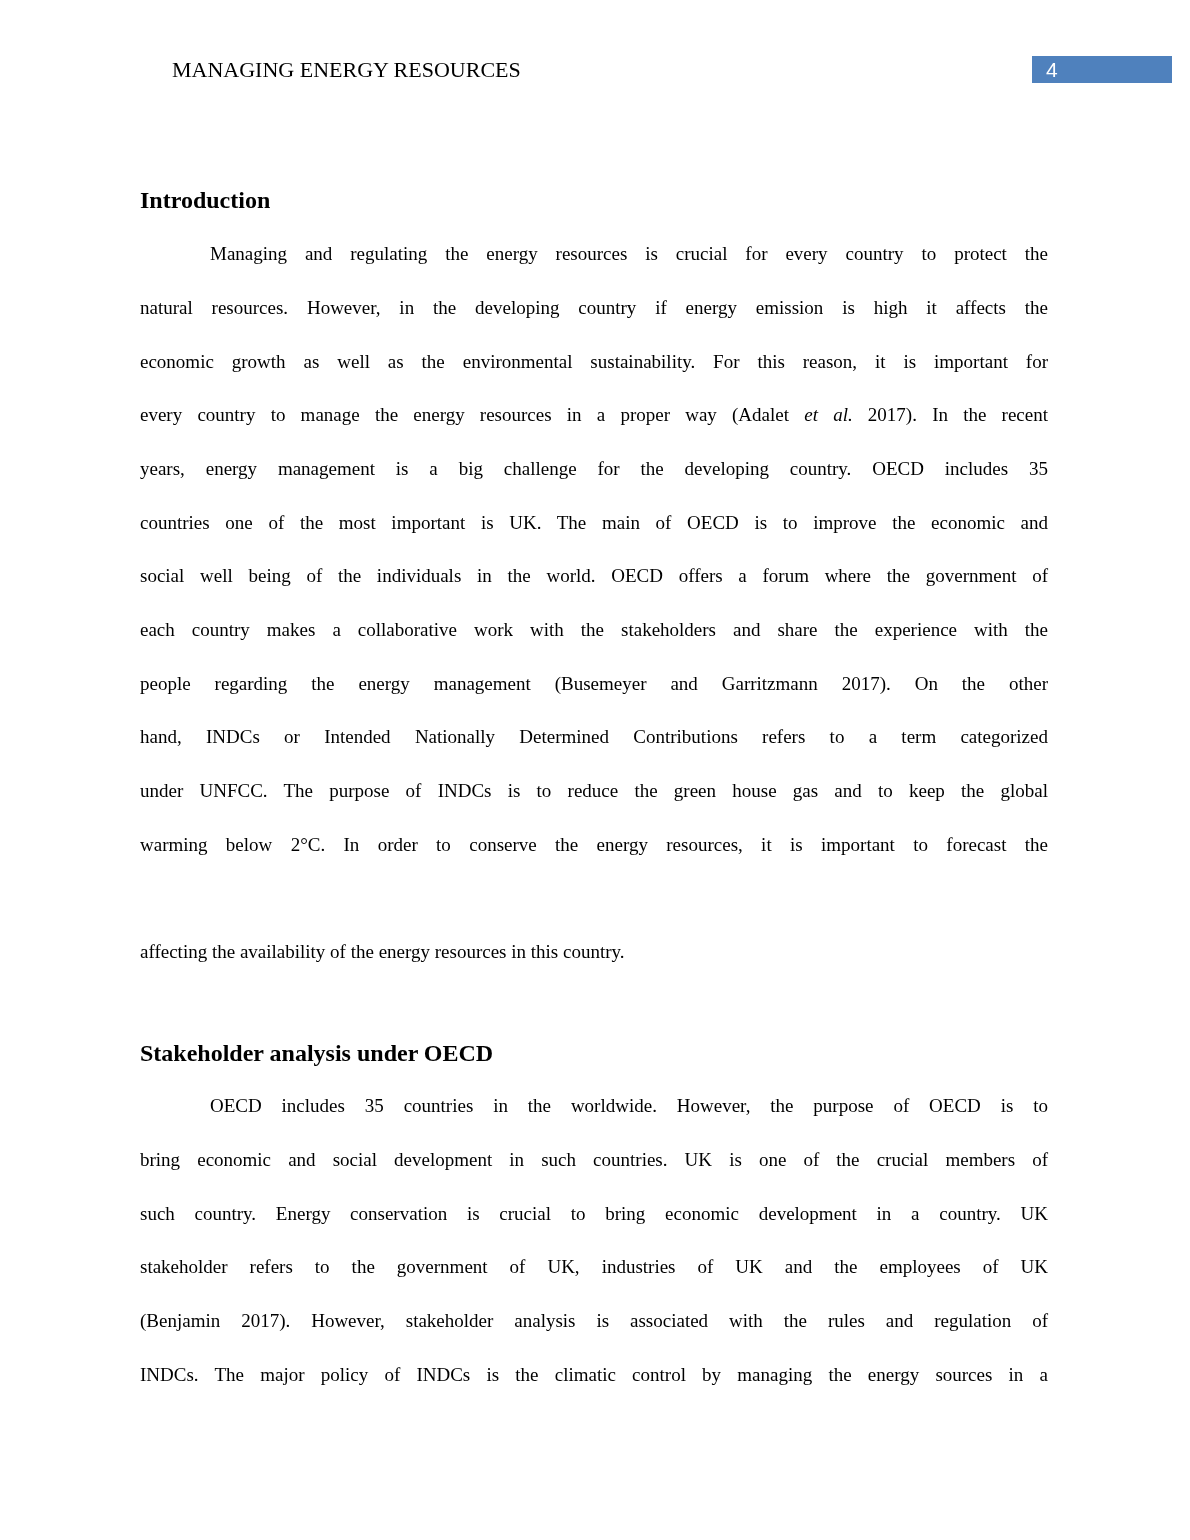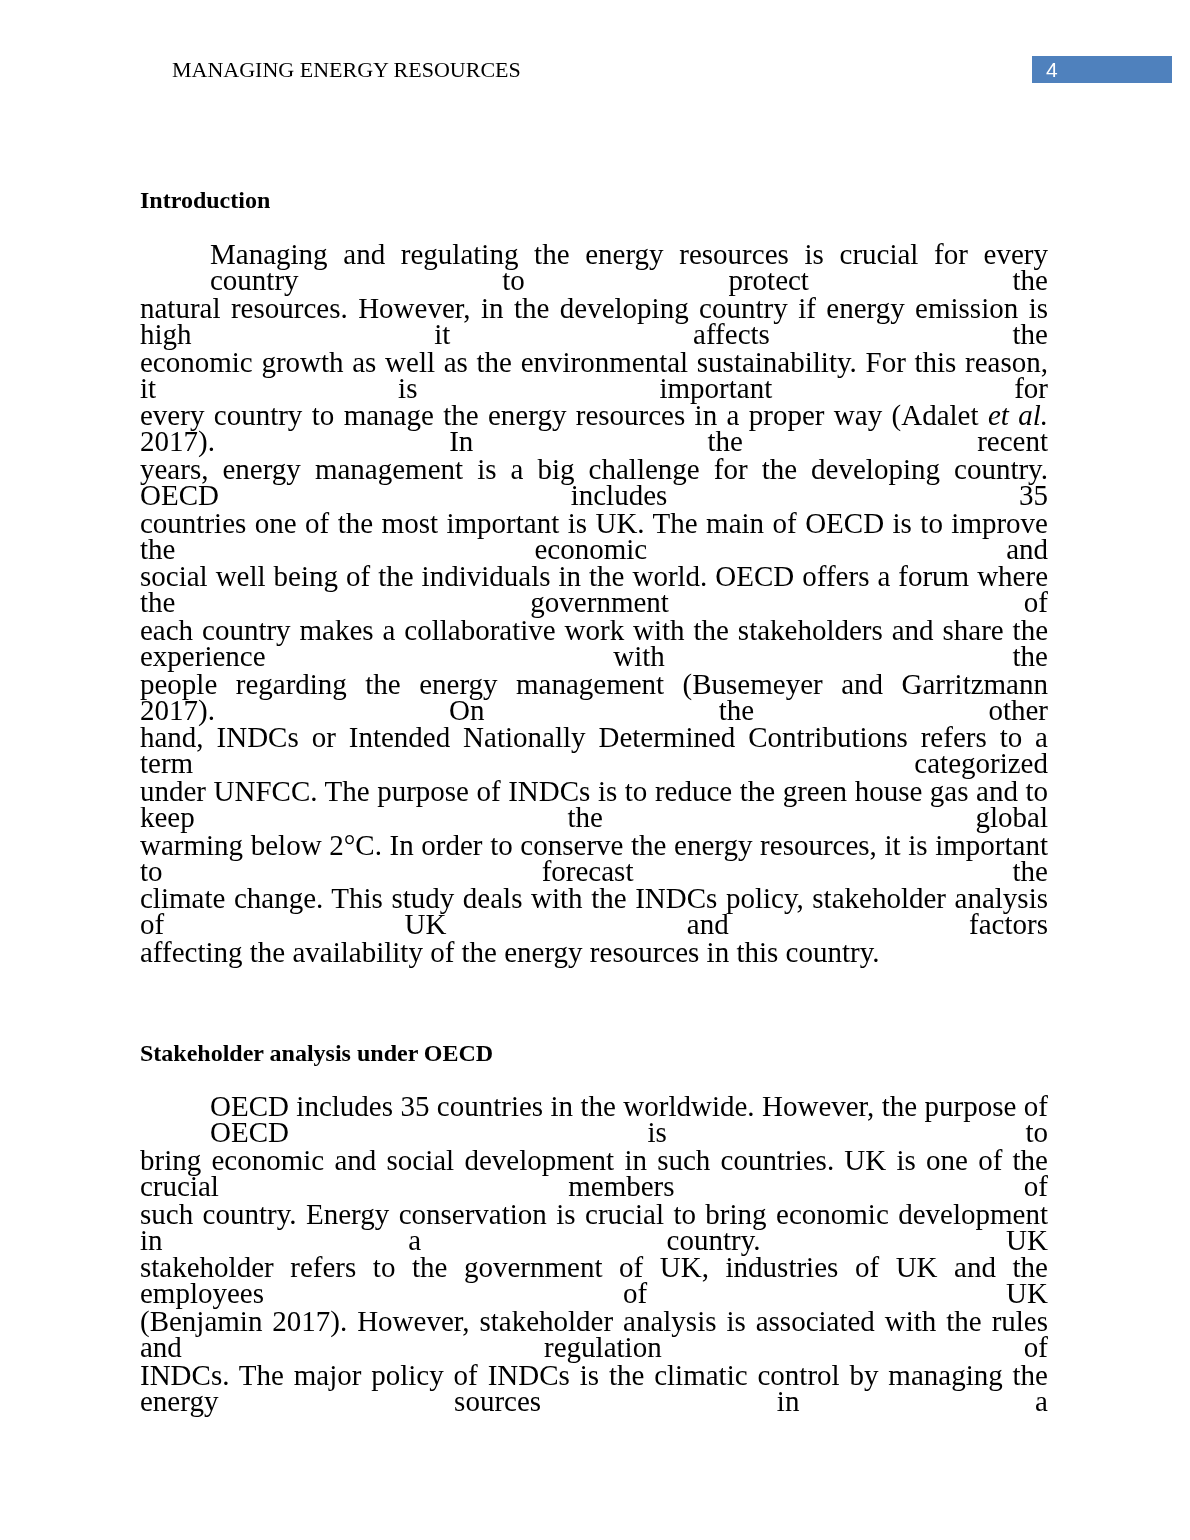--- a/index.html
+++ b/index.html
@@ -5,21 +5,21 @@
   html, body { margin: 0; padding: 0; background: #ffffff; }
   body { width: 1190px; height: 1540px; position: relative; overflow: hidden;
          font-family: "Liberation Serif", "DejaVu Serif", serif; color: #000; }
   .page { position: absolute; left: 0; top: 0; width: 1190px; height: 1540px; background: #fff; }
 
   .running-head { position: absolute; left: 172px; top: 57px; font-size: 22px; letter-spacing: 0; white-space: nowrap; text-align: center; }
   .page-num-box { position: absolute; left: 1032px; top: 56px; width: 140px; height: 27px; background: #4f81bd; }
   .page-num { position: absolute; left: 14px; top: 1px; font-size: 21px; color: #ffffff; line-height: 26px;
               font-family: "Liberation Sans", "DejaVu Sans", sans-serif; }
   .heading { position: absolute; left: 140px; font-size: 24px; font-weight: bold; white-space: nowrap; line-height: 26px; }
-  .line { position: absolute; left: 140px; width: 908px; font-size: 29px; line-height: 26px;
+  .line { position: absolute; left: 140px; width: 908px; font-size: 19px; line-height: 26px;
           text-align: justify; text-align-last: justify; white-space: nowrap; }
   .line.first { left: 210px; width: 838px; }
   .line.last { text-align: left; text-align-last: left; }
   .line span.it { font-style: italic; }
 </style>
 </head>
 <body>
 
 <div class="page">
 
@@ -35,21 +35,20 @@
   <div class="line" style="top: 349px; white-space: normal; height: 26px; overflow: visible;">economic growth as well as the environmental sustainability. For this reason, it is important for</div>
   <div class="line" style="top: 402px; white-space: normal; height: 26px; overflow: visible;"><span>every country to manage the energy resources in a proper way (Adalet </span><span class="it">et al.</span><span> 2017). In the recent</span></div>
   <div class="line" style="top: 456px; white-space: normal; height: 26px; overflow: visible;">years, energy management is a big challenge for the developing country. OECD includes 35</div>
   <div class="line" style="top: 510px; white-space: normal; height: 26px; overflow: visible;">countries one of the most important is UK. The main of OECD is to improve the economic and</div>
   <div class="line" style="top: 563px; white-space: normal; height: 26px; overflow: visible;">social well being of the individuals in the world. OECD offers a forum where the government of</div>
   <div class="line" style="top: 617px; white-space: normal; height: 26px; overflow: visible;">each country makes a collaborative work with the stakeholders and share the experience with the</div>
   <div class="line" style="top: 671px; white-space: normal; height: 26px; overflow: visible;">people regarding the energy management (Busemeyer and Garritzmann 2017). On the other</div>
   <div class="line" style="top: 778px; white-space: normal; height: 26px; overflow: visible;">under UNFCC. The purpose of INDCs is to reduce the green house gas and to keep the global</div>
   <div class="line" style="top: 724px; white-space: normal; height: 26px; overflow: visible;">hand, INDCs or Intended Nationally Determined Contributions refers to a term categorized</div>
   <div class="line" style="top: 832px; white-space: normal; height: 26px; overflow: visible;">warming below 2°C. In order to conserve the energy resources, it is important to forecast the</div>
-  <div class="line" style="top: 885px; white-space: normal; height: 26px; overflow: visible;">climate change. This study deals with the INDCs policy, stakeholder analysis of UK and factors</div>
   <div class="line last" style="top: 939px; white-space: normal; height: 26px; overflow: visible;">affecting the availability of the energy resources in this country.</div>
 
   <div class="heading" style="top:1040px">Stakeholder analysis under OECD</div>
 
   <div class="line first" style="top: 1093px; white-space: normal; height: 26px; overflow: visible;">OECD includes 35 countries in the worldwide. However, the purpose of OECD is to</div>
   <div class="line" style="top: 1147px; white-space: normal; height: 26px; overflow: visible;">bring economic and social development in such countries. UK is one of the crucial members of</div>
   <div class="line" style="top: 1201px; white-space: normal; height: 26px; overflow: visible;">such country. Energy conservation is crucial to bring economic development in a country. UK</div>
   <div class="line" style="top: 1254px; white-space: normal; height: 26px; overflow: visible;">stakeholder refers to the government of UK, industries of UK and the employees of UK</div>
   <div class="line" style="top: 1308px; white-space: normal; height: 26px; overflow: visible;">(Benjamin 2017). However, stakeholder analysis is associated with the rules and regulation of</div>
   <div class="line" style="top: 1362px; white-space: normal; height: 26px; overflow: visible;">INDCs. The major policy of INDCs is the climatic control by managing the energy sources in a</div>

